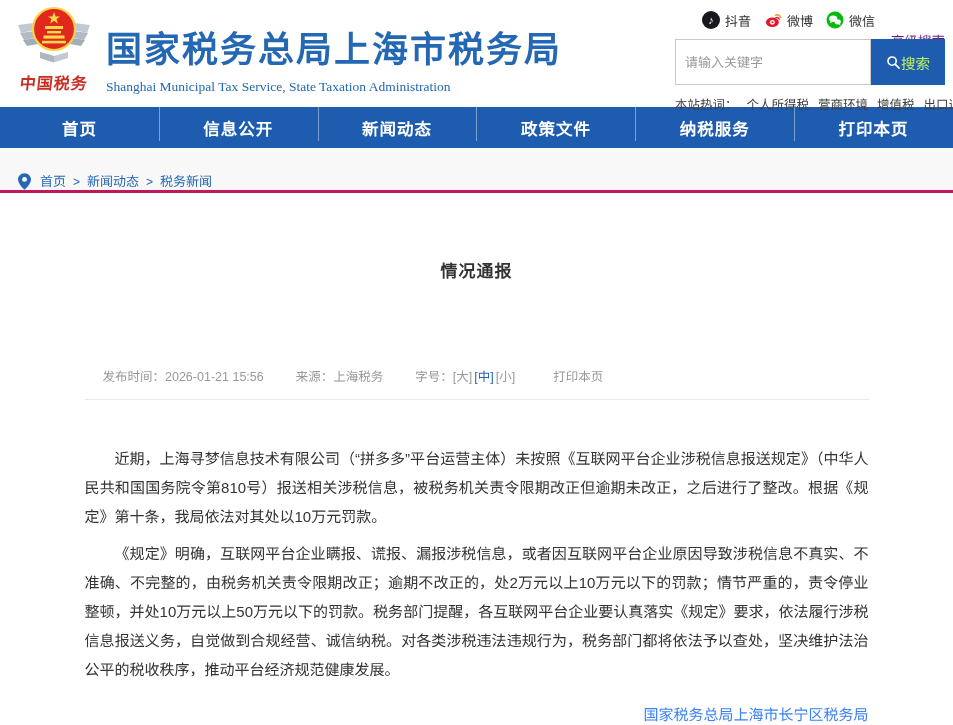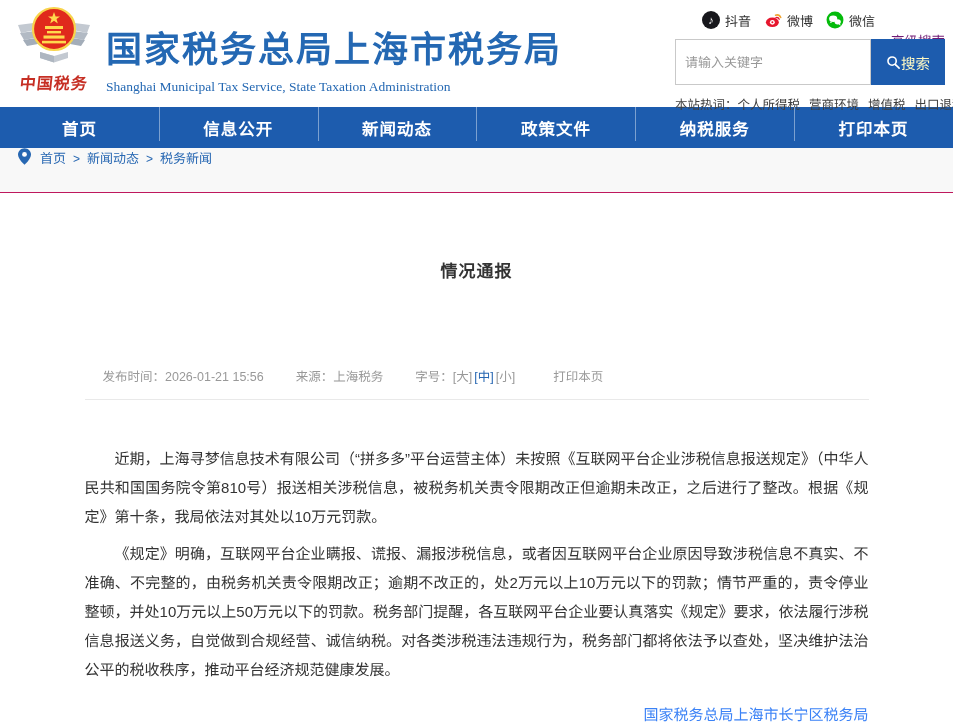--- a/index.html
+++ b/index.html
@@ -22,36 +22,36 @@
   .social-row { display:flex; align-items:center; justify-content:flex-end; gap:13px; height:22px; }
   .social-item { display:flex; align-items:center; gap:5px; font-size:13px; color:#333; cursor:pointer; }
   .icon-douyin { width:18px; height:18px; border-radius:50%; background:#17171c; color:#fff;
                  display:inline-flex; align-items:center; justify-content:center; font-size:11px; line-height:1; }
   .advanced-search { color:#701a75; font-size:13.5px; text-decoration:underline; cursor:pointer; margin-left:3px;margin-top:40px; }
 
   .search-row { display:flex; margin-top:8px; height:46px; }
   .search-input { flex:1; border:1px solid #c9c9c9; font-size:13px; padding:0 9px; color:#333; outline:none;
                   font-family:inherit; }
   .search-input::placeholder { color:#999; }
-  .search-button { width:78px; border:none; background:#1d5cae; color:#fef9c3; font-size:14.5px; cursor:pointer;
+  .search-button { width:78px; border:none; background:#1d5cae; color:#bef264; font-size:14.5px; cursor:pointer;
                    display:flex; align-items:center; justify-content:center; font-family:inherit; }
 
-  .hotwords-row { margin-top:9px; font-size:12.5px; color:#3f3f3f; display:flex; white-space:nowrap; }
+  .hotwords-row { margin-top:9px; font-size:12.5px; color:#3f3f3f; display:flex; gap:9px; white-space:nowrap; }
   .hotword { color:#3f3f3f; text-decoration:none; cursor:pointer; }
 
   
   .main-nav { height:41px; background:#1d5cae; display:flex; }
   .nav-item { flex:1; display:flex; align-items:center; justify-content:center; color:#fff;
               font-size:16.5px; font-weight:bold; letter-spacing:1px; position:relative; cursor:pointer; }
   .nav-item + .nav-item::before { content:""; position:absolute; left:0; top:0; bottom:7px; width:1px;
                                   background:rgba(255,255,255,.42); }
 
   
-  .breadcrumb-bar { height:45px; background:#f8f8f8; border-bottom:1px solid #be185d;
-                    display:flex; align-items:flex-start; padding-left:18px; font-size:13px; }
+  .breadcrumb-bar { height:45px; background:#f8f8f8; border-bottom:3px solid #be185d;
+                    display:flex; align-items:flex-end; padding-left:18px; font-size:13px; }
   .breadcrumb-bar svg { margin-right:9px; }
   .crumb { color:#2767b2; text-decoration:none; cursor:pointer; }
   .crumb-sep { color:#2767b2; margin:0 7px; font-size:12px; }
 
   
   .article { width:784px; margin:0 auto; }
   .article-title { font-size:17px; font-weight:bold; color:#333; text-align:center; margin-top:64px; letter-spacing:1px; }
   .meta-row { margin-top:84px; padding:0 0 14px 18px; border-bottom:1px solid #e9e9e9;
               color:#999; font-size:12.5px; display:flex; align-items:center; gap:32px; white-space:nowrap; }
   .meta-item { color:#999; }

